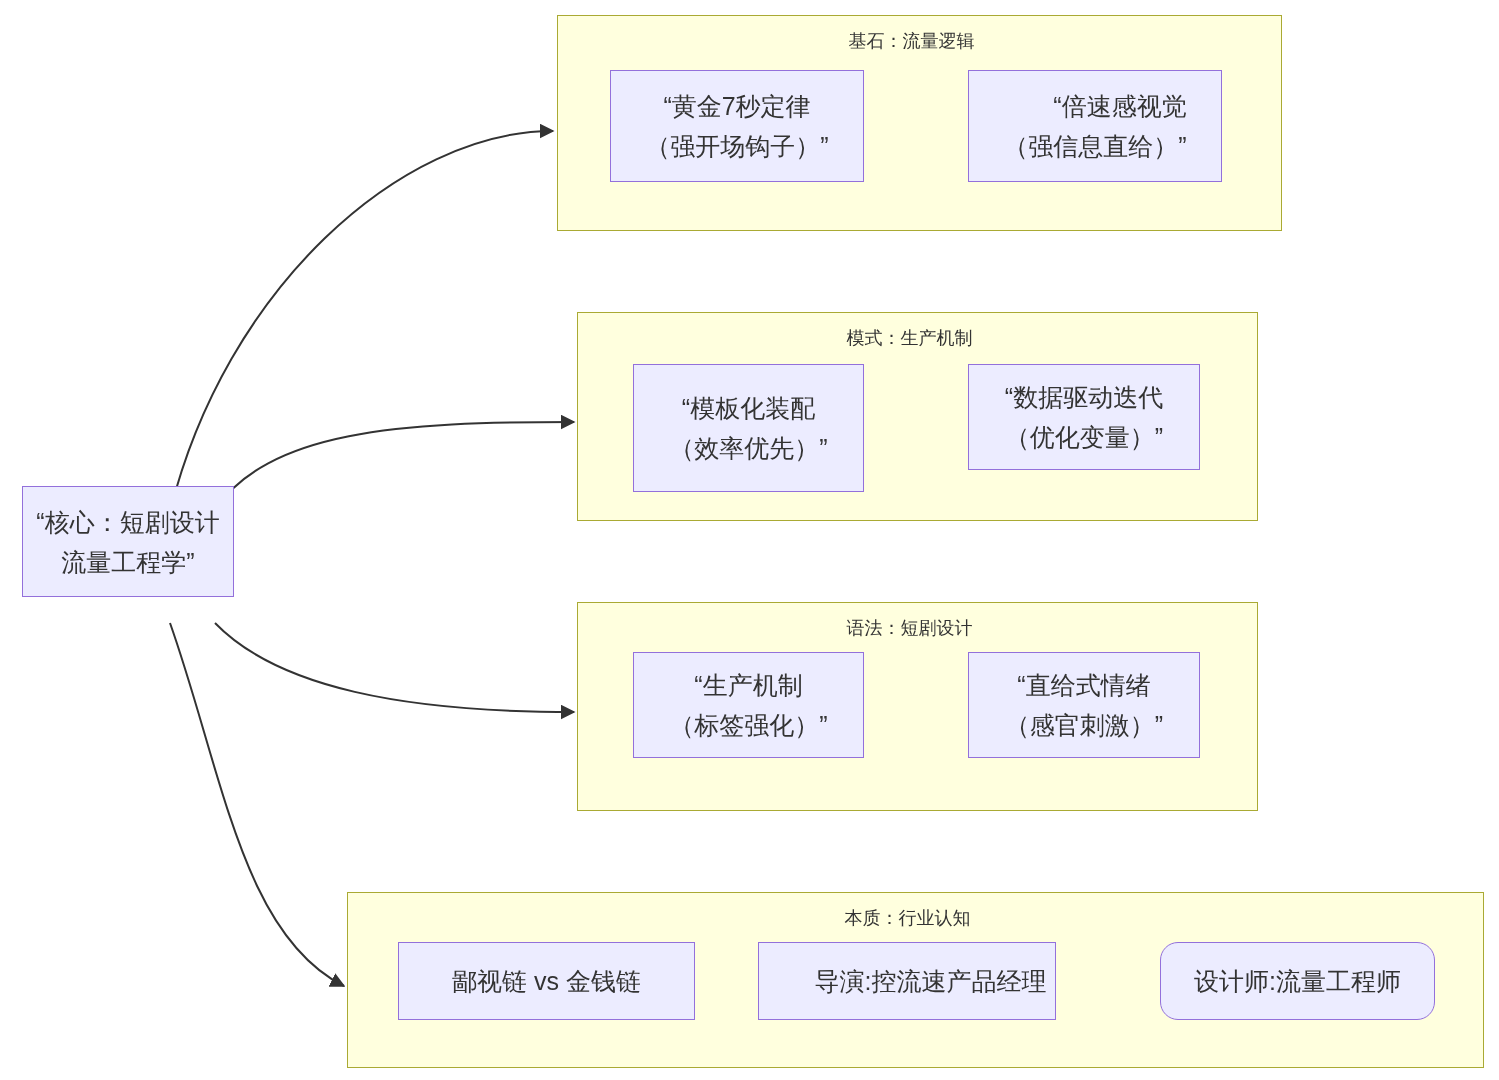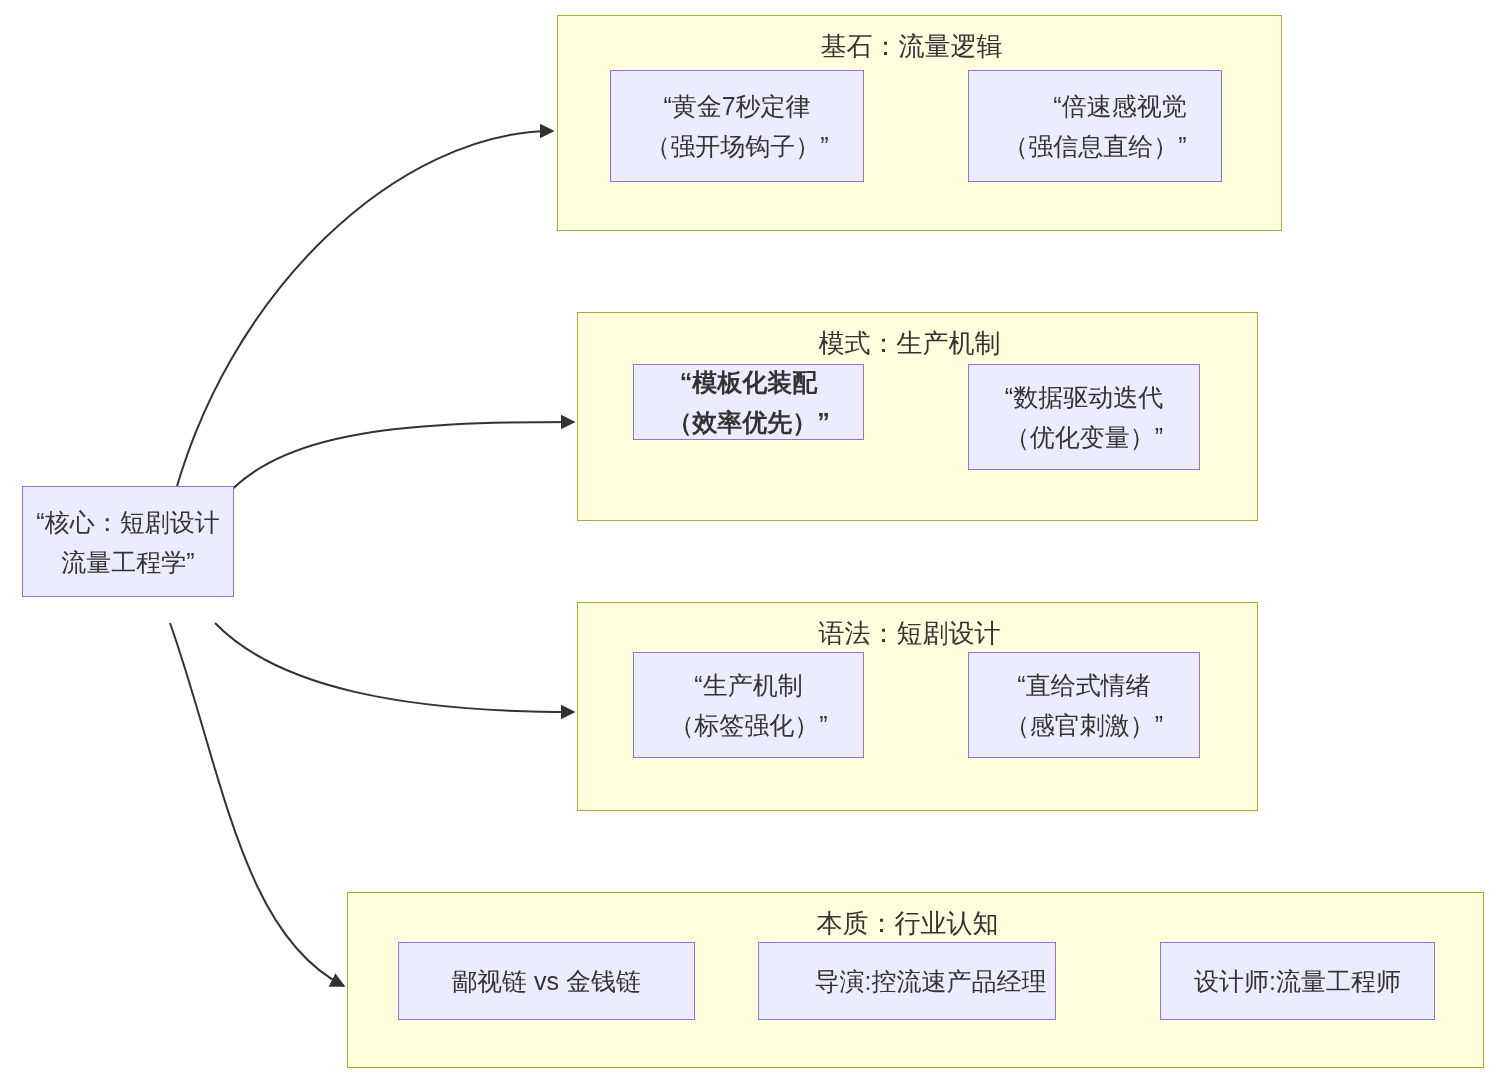--- a/index.html
+++ b/index.html
@@ -25,21 +25,21 @@
   .arrowhead{fill:var(--edge);stroke:none;}
   .cluster{
     position:absolute;
     background:var(--cluster-fill);
     border:1px solid var(--cluster-border);
     box-sizing:border-box;
   }
   .cluster-title{
     position:absolute;top:13px;left:0;right:16px;
     text-align:center;
-    font-size:26px;
+    font-size:18px;
     color:var(--text);
   }
   .node{
     position:absolute;
     background:var(--node-fill);
     border:1.5px solid var(--node-border);
     box-sizing:border-box;
     display:flex;align-items:center;justify-content:center;
     text-align:center;
     font-size:25px;
@@ -48,31 +48,31 @@
     color:var(--text);
   }
   
   .n-root{left:22px;top:486px;width:212px;height:111px;}
   
   .c1{left:557px;top:15px;width:725px;height:216px;}
   .n1a{left:610px;top:70px;width:254px;height:112px;}
   .n1b{left:968px;top:70px;width:254px;height:112px;text-align:right;}
   
   .c2{left:577px;top:312px;width:681px;height:209px;}
-  .n2a{left:633px;top:364px;width:231px;height:76px;font-weight:bold;}
+  .n2a{left:633px;top:364px;width:231px;height:128px;}
   .n2b{left:968px;top:364px;width:232px;height:106px;}
   
   .c3{left:577px;top:602px;width:681px;height:209px;}
   .n3a{left:633px;top:652px;width:231px;height:106px;}
   .n3b{left:968px;top:652px;width:232px;height:106px;}
   
   .c4{left:347px;top:892px;width:1137px;height:176px;}
   .n4a{left:398px;top:942px;width:297px;height:78px;}
   .n4b{left:758px;top:942px;width:298px;height:78px;padding-left:47px;}
-  .n4c{left:1160px;top:942px;width:275px;height:78px;}
+  .n4c{left:1160px;top:942px;width:275px;height:78px;border-radius:18px;}
 </style>
 </head>
 <body>
 
 <div class="canvas">
 
   <svg class="edges" viewBox="0 0 1499 1080" xmlns="http://www.w3.org/2000/svg">
     <defs>
       <marker id="arrow" viewBox="0 0 10 10" refX="9" refY="5" markerWidth="7.5" markerHeight="7.5" orient="auto-start-reverse">
         <path class="arrowhead" d="M0,0 L10,5 L0,10 z"></path>

